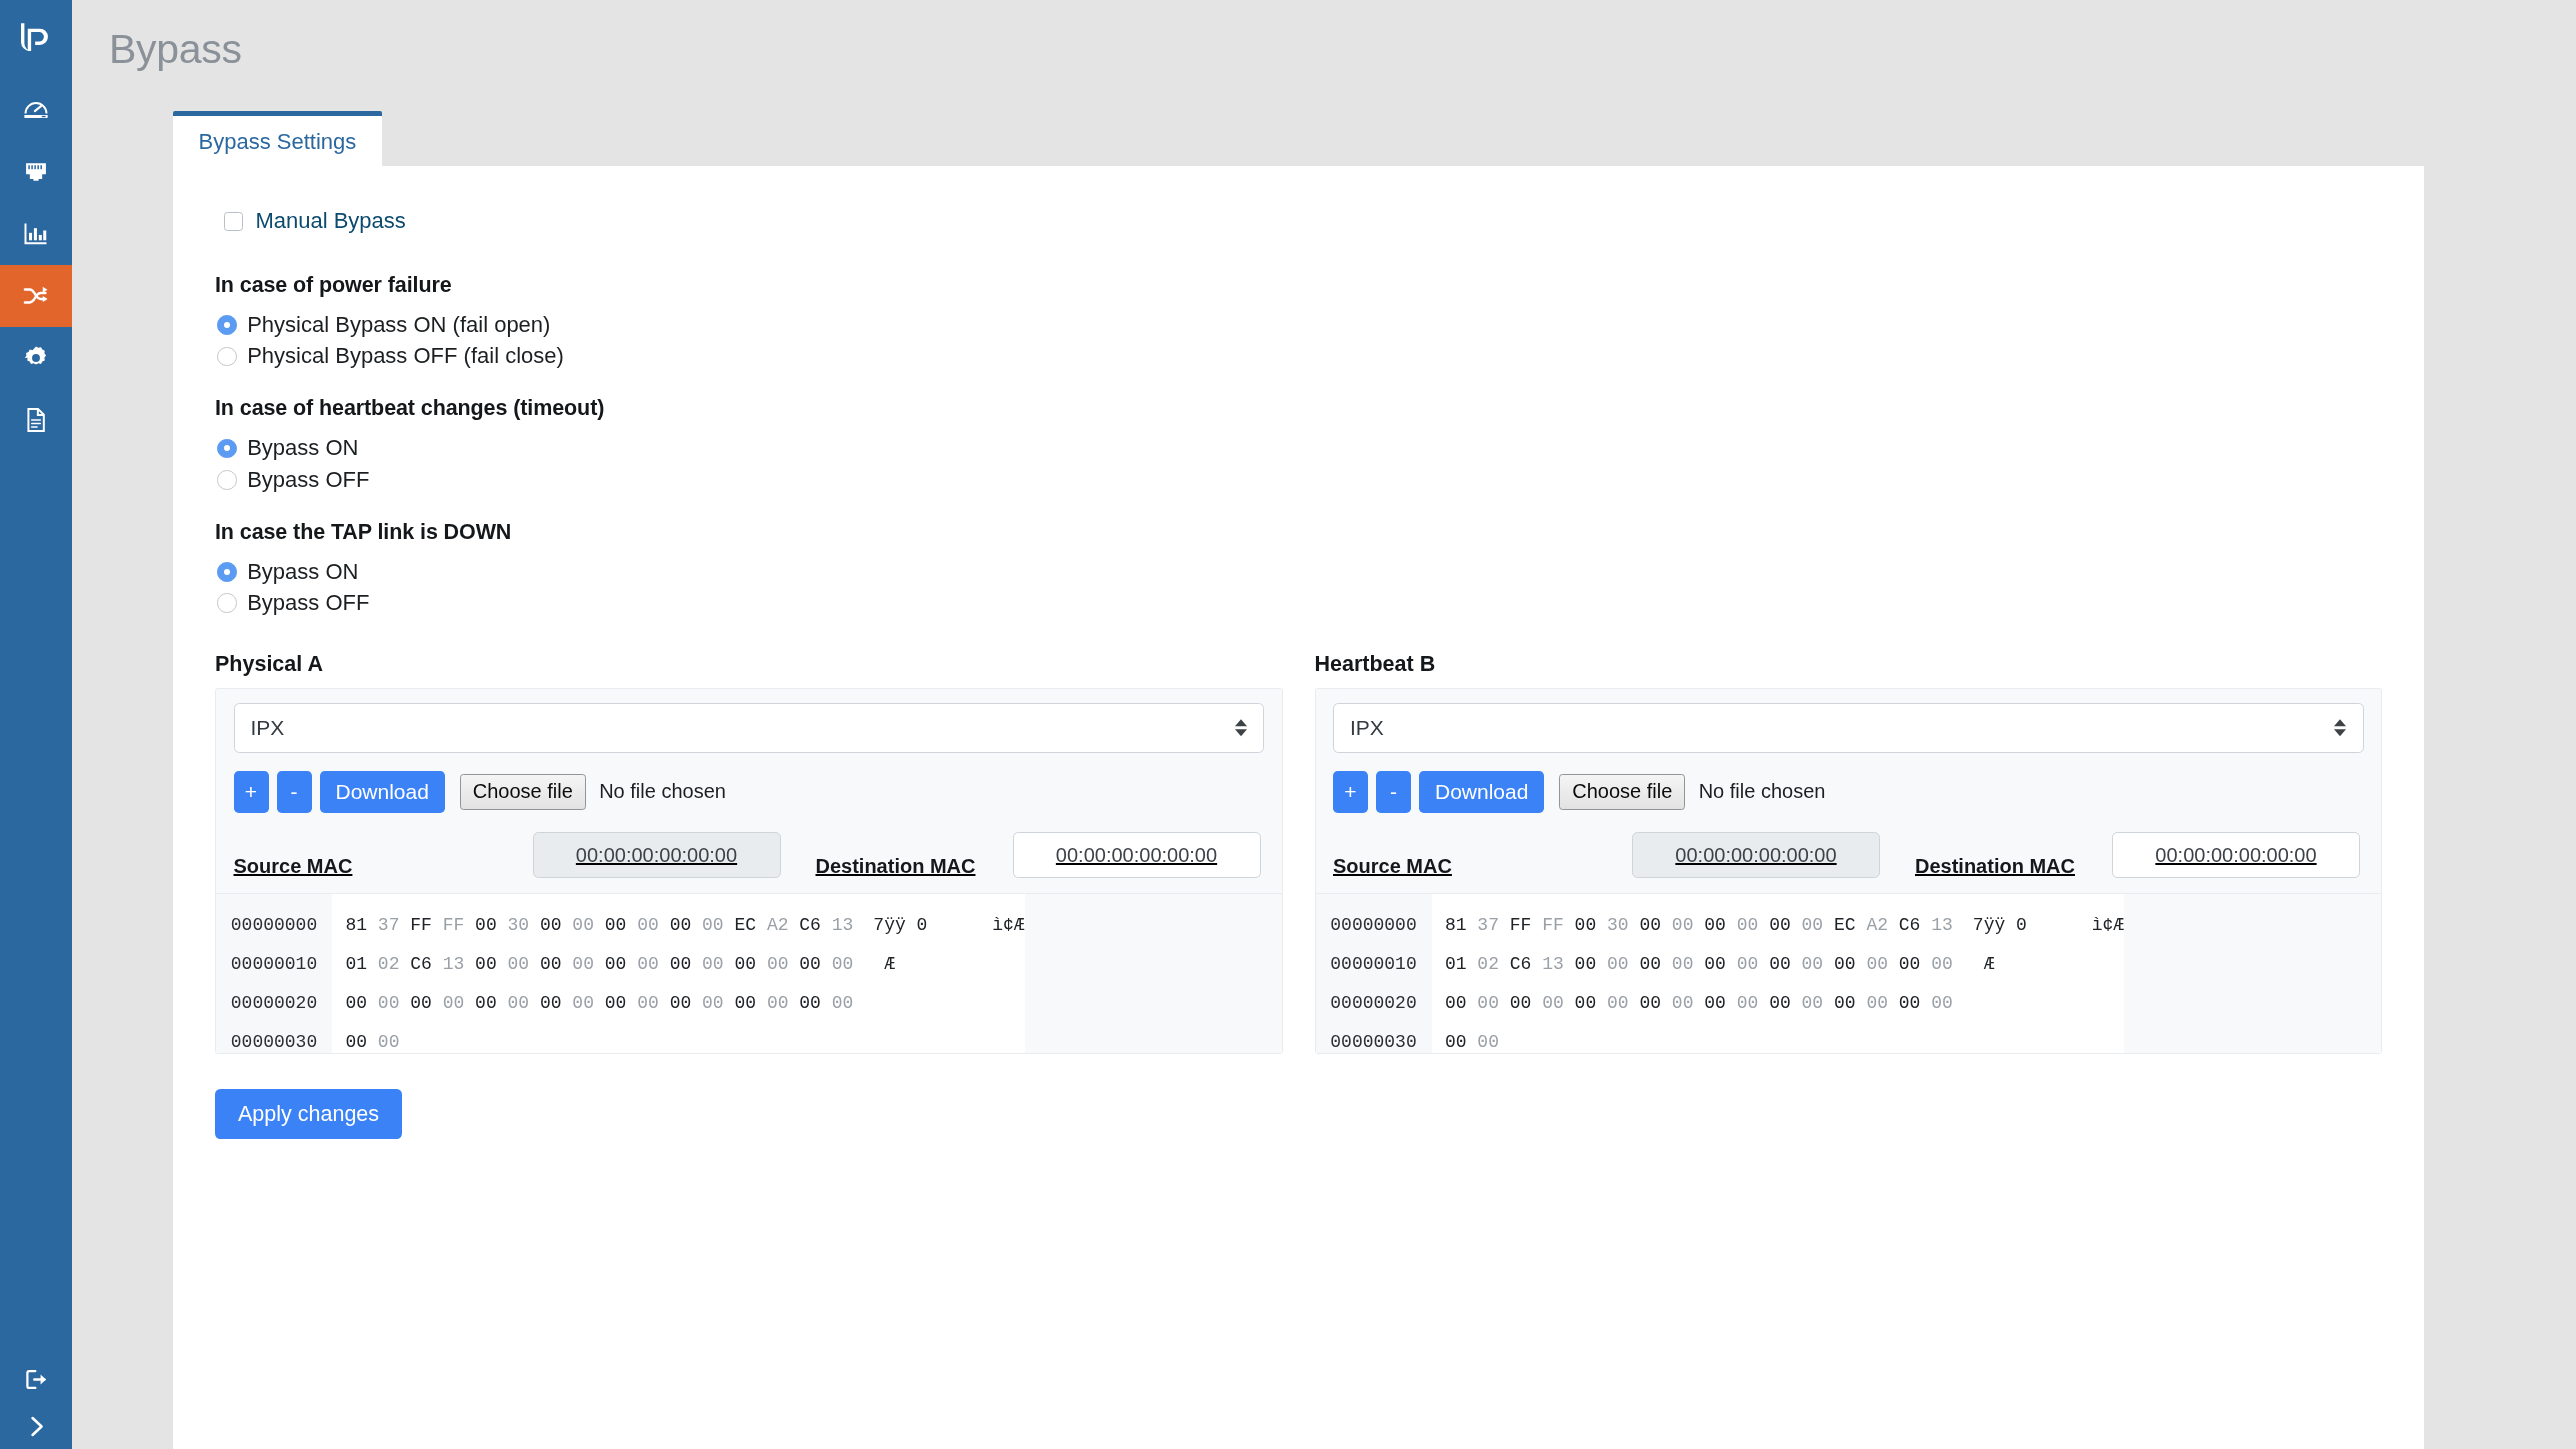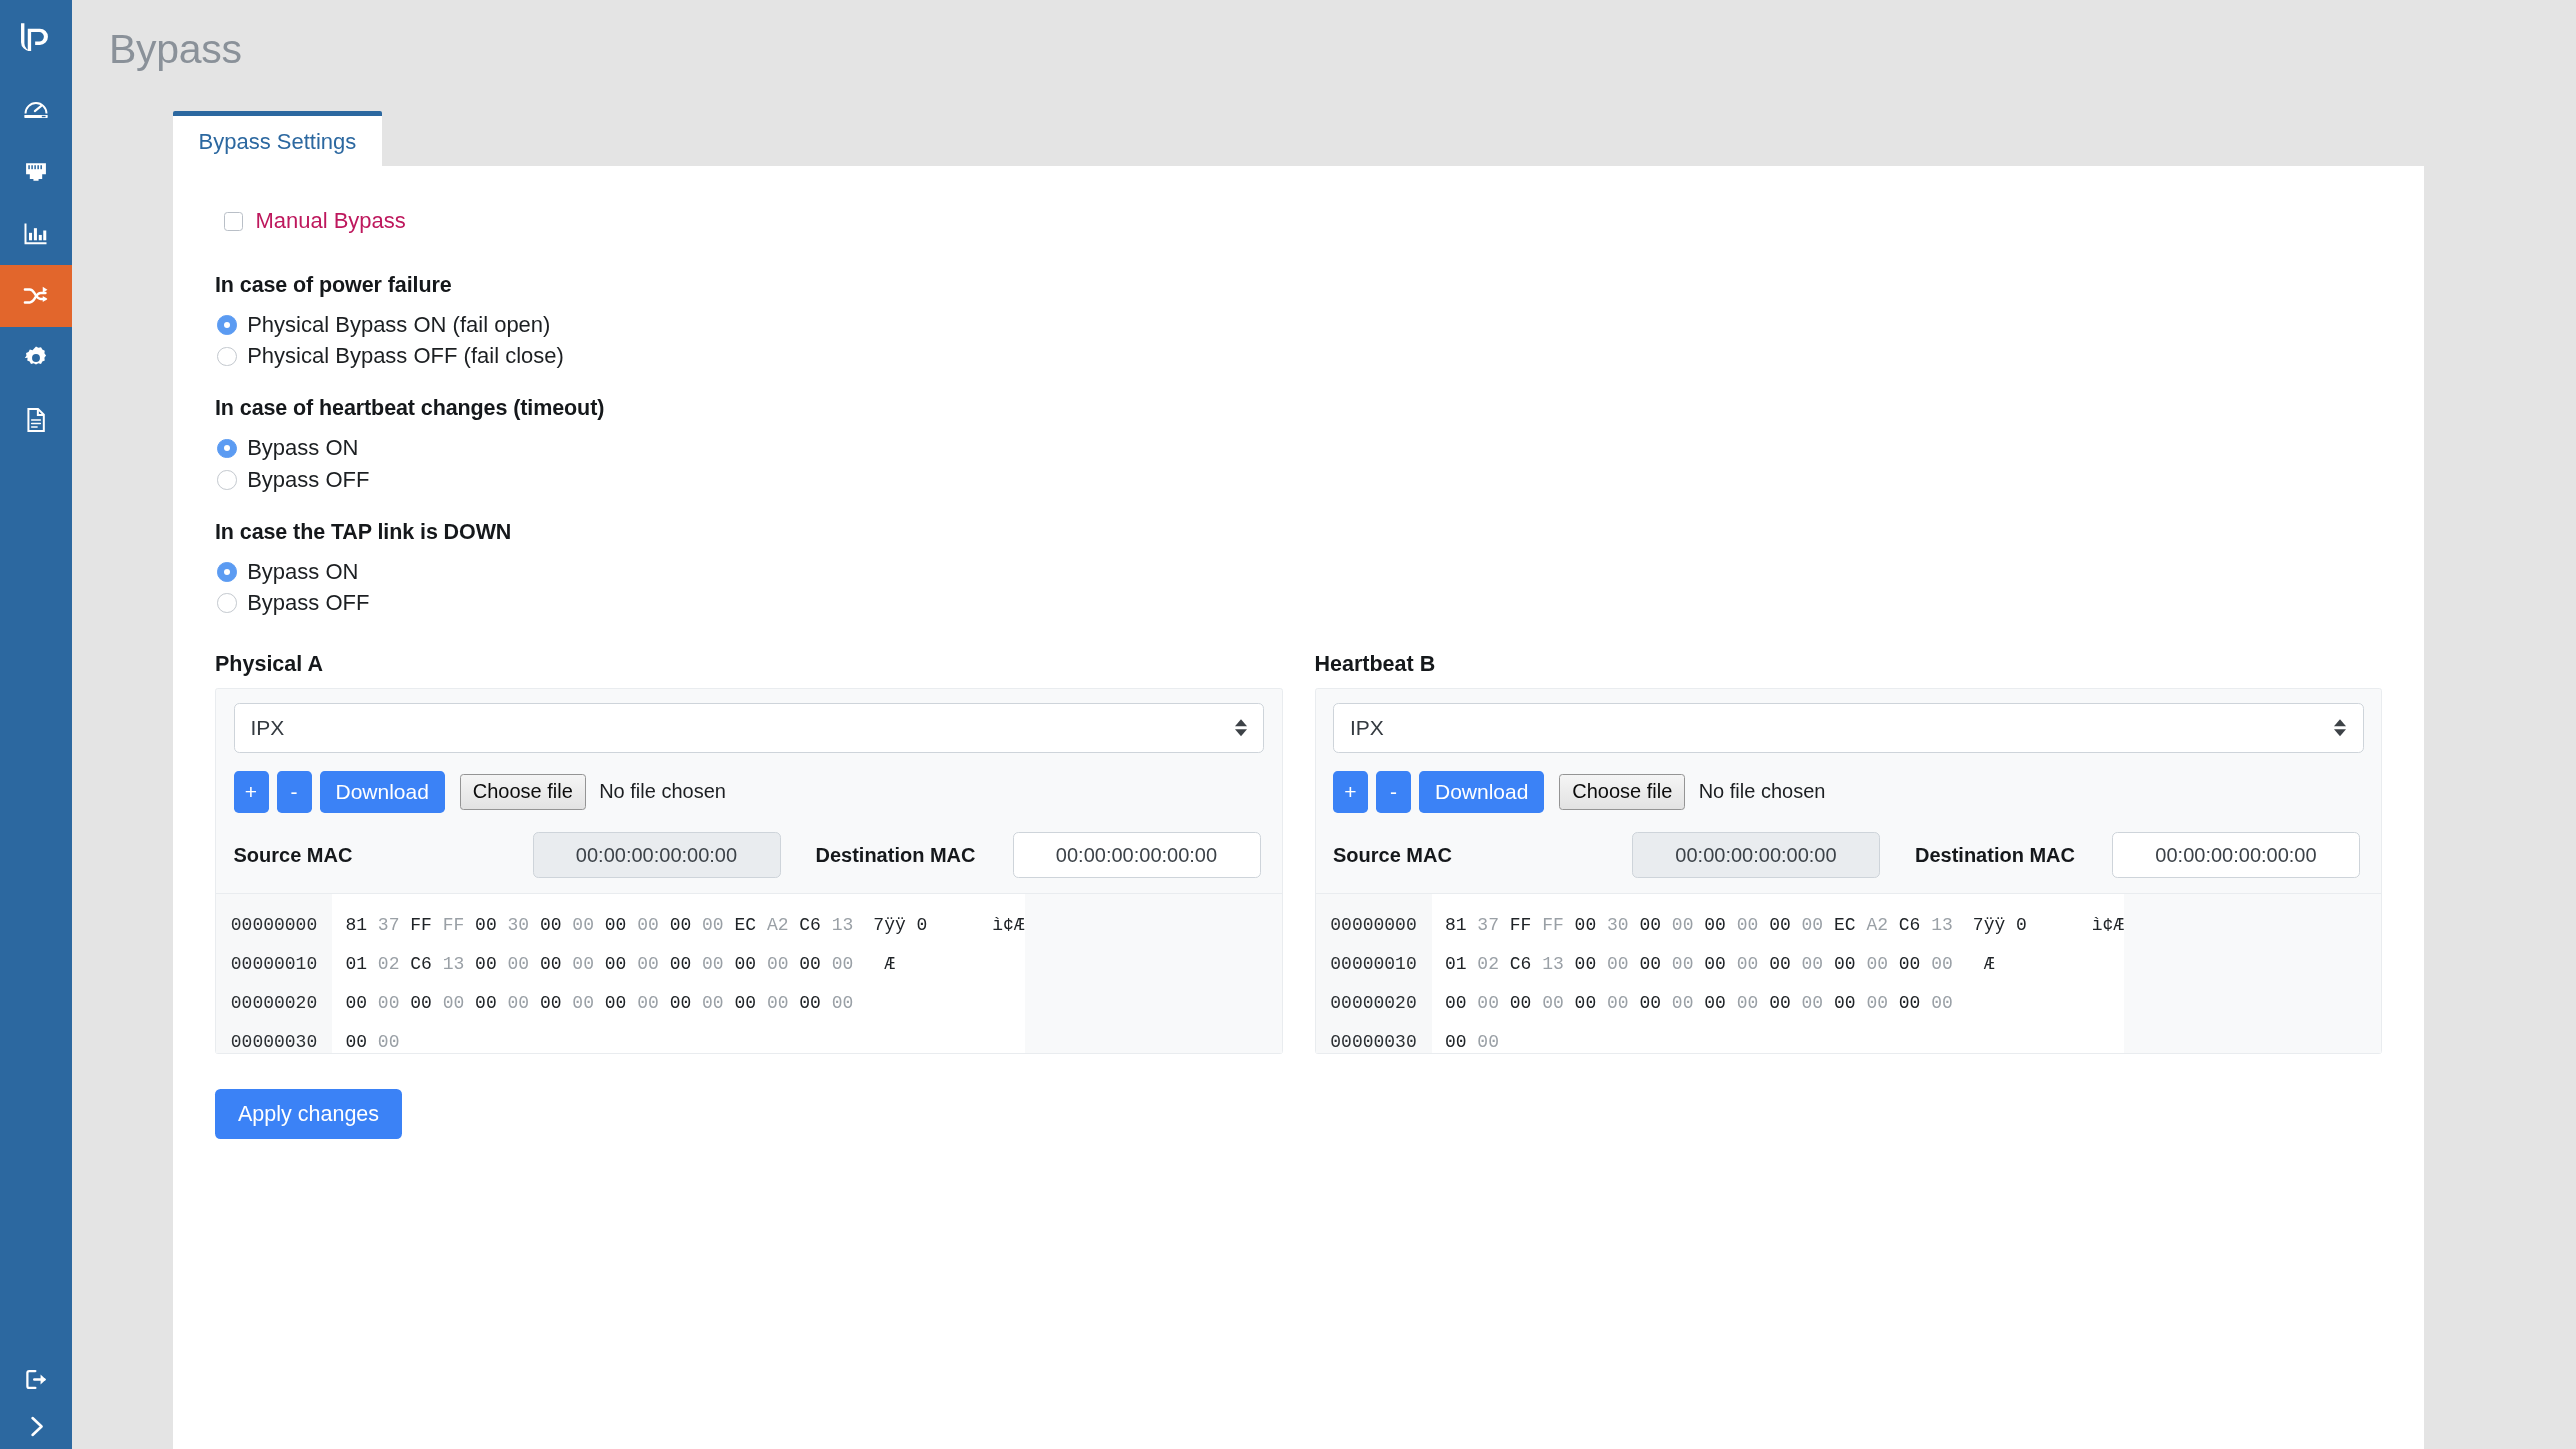--- a/index.html
+++ b/index.html
@@ -80,21 +80,21 @@
   
   .checkbox-row {
     display: flex; align-items: center; gap: 12px;
     margin: 0 0 39px 9.4px;
   }
   .cb {
     width: 19px; height: 19px; border: 1.3px solid #b9bfc7;
     border-radius: 3.4px; background: #fff; flex: 0 0 19px;
     cursor: pointer;
   }
-  .cb-label { font-size: 22px; color: #be185d; }
+  .cb-label { font-size: 22px; color: #0c4a6e; }
 
   
   .group { margin-bottom: 27px; }
   .group-title {
     font-size: 21.5px; font-weight: bold; color: #15181b;
     margin-bottom: 14px; letter-spacing: -0.1px;
   }
   .radio-row {
     display: flex; align-items: center; gap: 10.7px;
     margin-bottom: 5.4px; margin-left: 2px;
@@ -160,22 +160,23 @@
   .file-btn {
     background: linear-gradient(#f5f5f5, #e2e2e2);
     border: 0.7px solid #949494; border-radius: 3.4px;
     font-size: 20px; color: #0b0b0b;
     padding: 5.4px 12px; cursor: pointer; line-height: 1.15;
     font-family: "Liberation Sans", sans-serif;
   }
   .file-status { font-size: 20px; color: #1c1f22; margin-left: 13.4px; }
 
   .mac-row {
-    display: flex; align-items: center;
+    display: flex; align-items: flex-end;
     margin: 19.5px 0 14.8px 0;
+    text-decoration: underline;
   }
   .mac-label {
     font-size: 20px; font-weight: bold; color: #15181b;
     flex: 0 0 auto;
   }
   .mac-label.src { width: 299px; }
   .mac-label.dst { width: 232px; padding-left: 35px; }
   .mac-input {
     height: 46px; border: 0.7px solid #ced4da; border-radius: 5.4px;
     font-size: 20px; font-family: "Liberation Sans", sans-serif;

